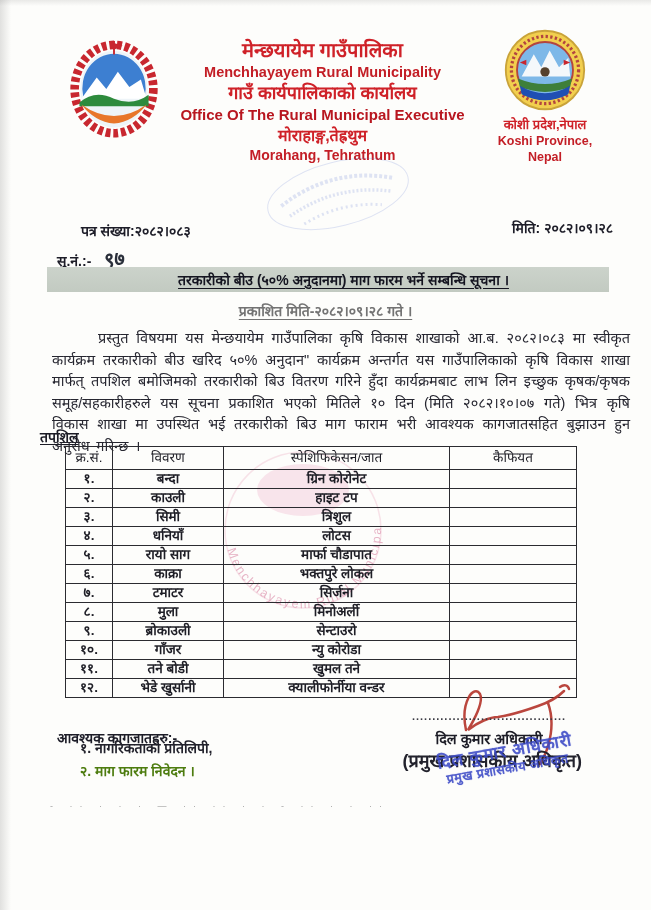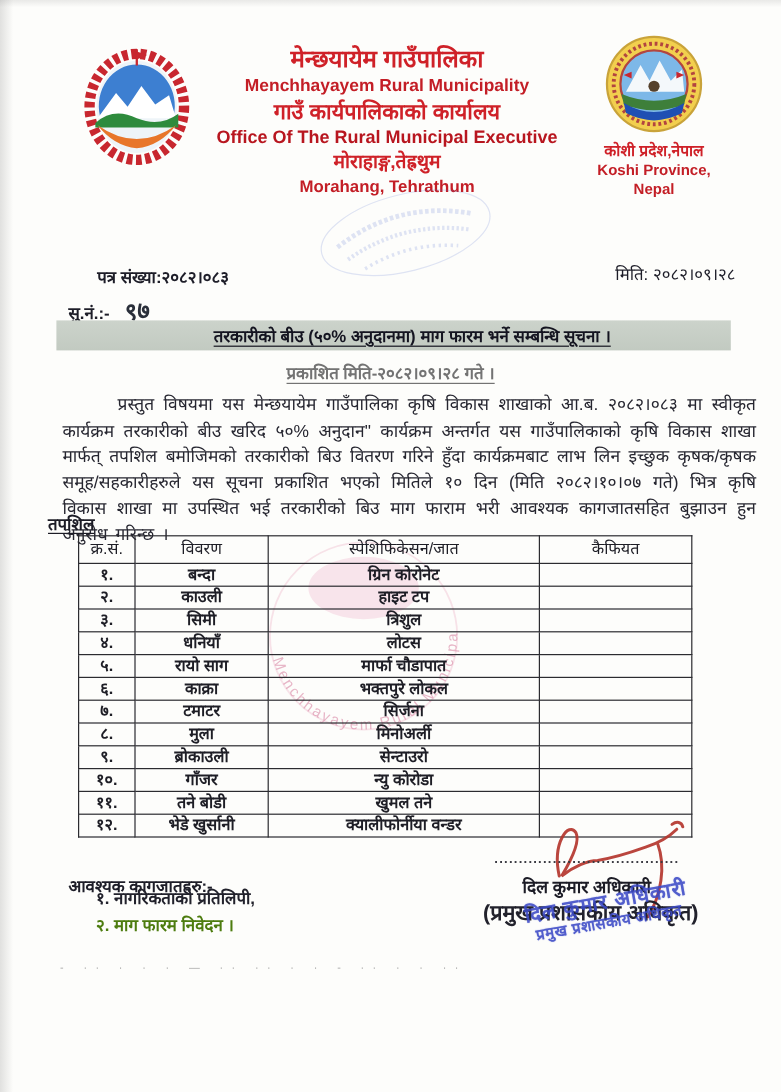--- a/index.html
+++ b/index.html
@@ -25,21 +25,21 @@
   .h-np3{ font-size:16px; font-weight:bold; color:#cf2128; line-height:21px; }
   .h-en3{ font-size:14px; font-weight:bold; color:#c31e26; line-height:18px; }
   .logo-right{ position:absolute; right:46px; top:28px; width:120px; text-align:center; }
   .prov-np{ font-size:13px; font-weight:bold; color:#cf2128; line-height:17px; }
   .prov-en{ font-size:12.5px; font-weight:bold; color:#c31e26; line-height:16px; }
 
   .faint-stamp{ position:absolute; left:248px; top:148px; width:180px; height:92px; opacity:.55; }
 
   
   .letter-no{ position:absolute; left:57px; top:221px; font-size:14px; font-weight:bold; color:#1d1d28;margin-left:24px; }
-  .letter-date{ position:absolute; right:38px; top:218px; font-size:14px; font-weight:normal; color:#1d1d28; }
+  .letter-date{ position:absolute; right:38px; top:218px; font-size:14px; font-weight:bold; color:#1d1d28; }
   .reg-line{ position:absolute; left:57px; top:245px; font-size:14px; font-weight:bold; color:#1d1d28; }
   .handwritten{ display:inline-block; font-size:20px; font-weight:600; color:#2a2f3a;
     transform:rotate(-7deg) skewX(-6deg); margin-left:9px; font-family:"DejaVu Serif",serif; }
 
   .subject-band{ position:absolute; left:47px; top:267px; width:562px; height:25px;
     background:linear-gradient(180deg,#ccd3cb,#c2cac1); display:flex; align-items:center; justify-content:center;padding-left:31px; }
   .subject-text{ font-size:14px; font-weight:bold; color:#141420;
     text-decoration:underline; text-underline-offset:3px; }
 
   .published{ position:absolute; left:0; right:0; top:301px; text-align:center;

